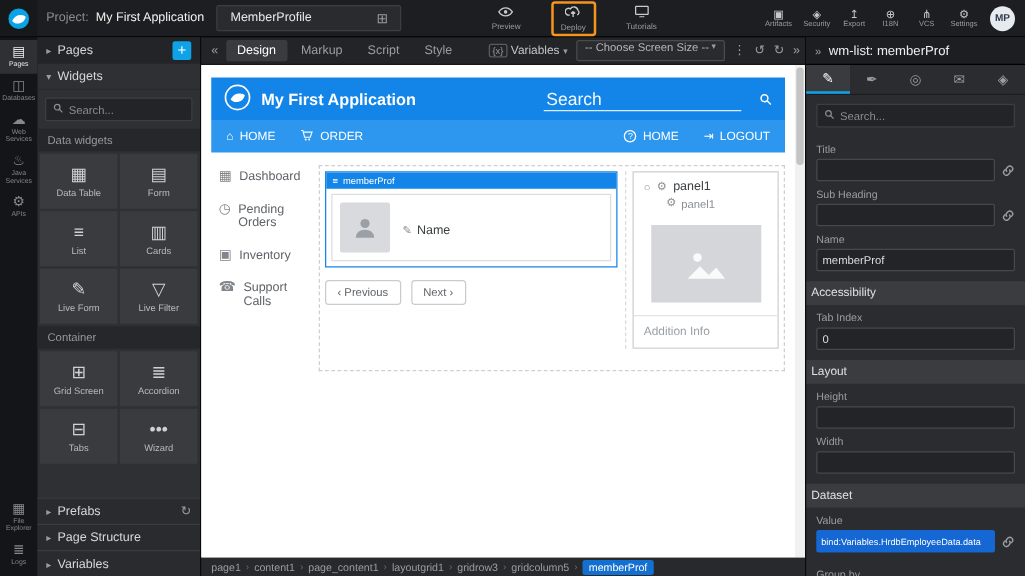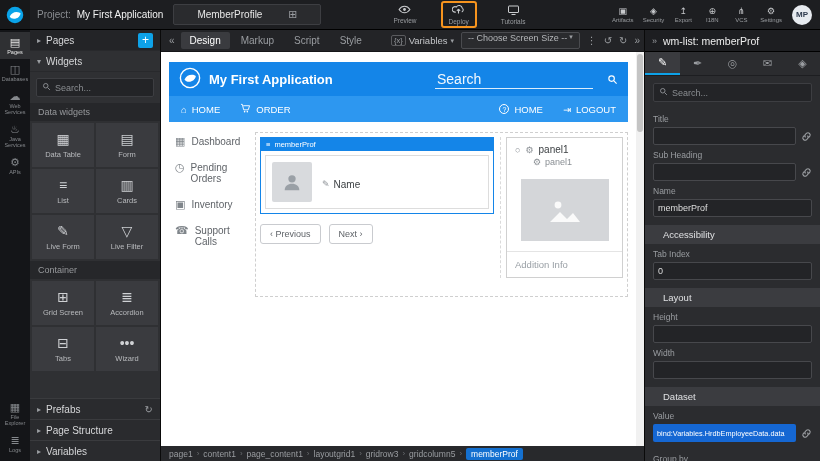--- a/index.html
+++ b/index.html
@@ -6,21 +6,21 @@
   html,body{width:820px;height:461px;overflow:hidden;background:#121315}
   body{font-family:"Liberation Sans","DejaVu Sans",sans-serif;font-size:10px;color:#ddd}
   .app{width:820px;height:461px;display:flex;flex-direction:column;overflow:hidden}
 
   
   .topbar{height:30px;flex:0 0 30px;background:#1d1e21;border-bottom:1px solid #000;display:flex;align-items:center}
   .brand{width:30px;height:29px;display:flex;align-items:center;justify-content:center;background:#17181a}
   .project{margin-left:7px;font-size:10px;white-space:nowrap}
   .proj-label{color:#8a8d91}
   .proj-name{color:#f1f1f1;margin-left:3px}
-  .page-select{margin-left:10px;width:148px;height:21px;background:#2a2b2e;border:1px solid #3d3e42;border-radius:2px;display:flex;align-items:center;padding:0 23px;gap:6px}
+  .page-select{margin-left:10px;width:148px;height:21px;background:#2a2b2e;border:1px solid #3d3e42;border-radius:2px;display:flex;align-items:center;padding:0 10px;gap:6px}
   .page-select .psv{flex:1;color:#e8e8e8}
   .page-select .grid-ic{color:#9a9da1;font-size:11px}
   .top-actions{display:flex;margin-left:72px;gap:24px;align-items:center}
   .top-action{display:flex;flex-direction:column;align-items:center;gap:1px;color:#c6c8cb}
   .top-action .lbl{font-size:6.5px;color:#9a9da1}
   .top-action.deploy{border:2px solid #f7941e;border-radius:3px;padding:1px 6px}
   .top-tools{display:flex;margin-left:auto;gap:9px;align-items:center}
   .tool-item{display:flex;flex-direction:column;align-items:center;color:#c6c8cb;min-width:20px}
   .tool-item .tic{font-size:9px;line-height:11px}
   .tool-item .lbl{font-size:6px;color:#9a9da1}
@@ -117,21 +117,21 @@
   .props-tabs{height:24px;flex:0 0 24px;display:flex;border-bottom:1px solid #1d1e21}
   .ptab{flex:1;display:flex;align-items:center;justify-content:center;color:#9a9da1;font-size:11px}
   .ptab.active{color:#fff;background:#3a3b3f;border-bottom:2px solid #0ea2e8}
   .props-search{margin:7px 8px;height:19px;flex:0 0 19px;background:#232427;border:1px solid #3d3e42;border-radius:2px;display:flex;align-items:center;padding:0 5px;gap:4px}
   .props-body{flex:1;overflow:hidden;min-height:0}
   .pfield{padding:5px 8px 0}
   .plabel{color:#9a9da1;font-size:8.5px;margin-bottom:3px}
   .prow{display:flex;align-items:center;gap:5px}
   .pinput{flex:1;height:18px;background:#232427;border:1px solid #47484c;border-radius:2px;color:#ddd;font-size:9px;padding:0 4px;outline:none;font-family:inherit;min-width:0}
   .link-ic{display:flex;flex:0 0 auto}
-  .psection{margin-top:8px;background:#3b3c40;color:#dfe0e2;font-size:9.5px;padding:4px 18px}
+  .psection{margin-top:8px;background:#3b3c40;color:#dfe0e2;font-size:9.5px;padding:4px 4px}
   .bind-chip{flex:1;height:18px;background:#1567d3;border-radius:2px;color:#fff;font-size:7.3px;display:flex;align-items:center;padding:0 4px;white-space:nowrap;overflow:hidden;text-overflow:ellipsis;min-width:0}
   .groupby{margin-top:7px}
 </style>
 </head>
 <body>
 
 <div class="app">
 
   <header class="topbar">
     <div class="brand">

